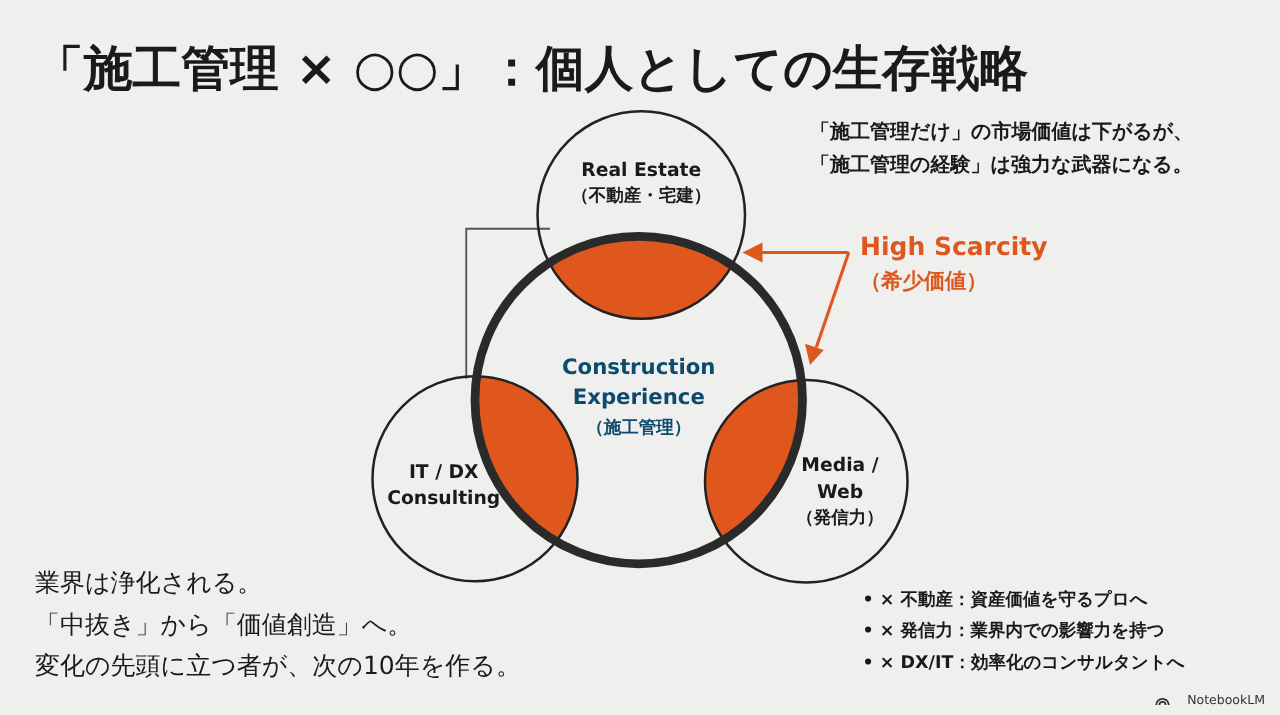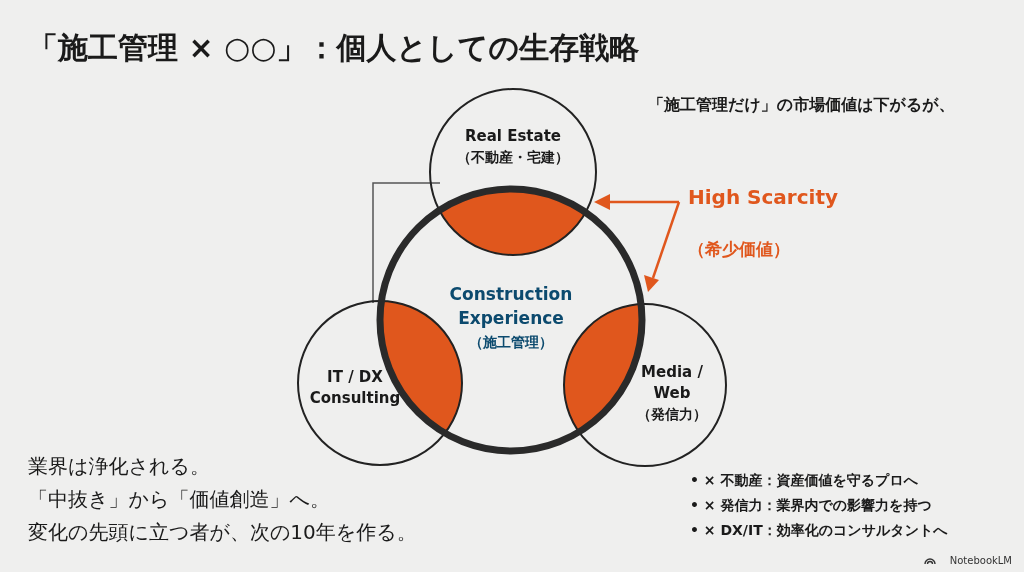--- a/index.html
+++ b/index.html
@@ -1,36 +1,37 @@
 <!DOCTYPE html>
 <html><head>
 <meta charset="utf-8">
 <style>
   html, body { margin:0; padding:0; }
   body { width:1024px; height:572px; overflow:hidden; background:#efefee; font-family:"DejaVu Sans","Liberation Sans",sans-serif; position:relative; color:#1a1a1a; }
-  .title { position:absolute; left:28px; top:28px; font-size:30px; font-weight:bold; letter-spacing:0px; }
+  .title { position:absolute; left:28px; top:28px; font-size:39px; font-weight:bold; letter-spacing:0px; }
   .quote { position:absolute; left:648px; top:91px; font-size:16px; font-weight:bold; line-height:27px; }
   .scarcity { position:absolute; left:688px; top:181px; color:#e0571d; font-weight:bold; }
   .scarcity .en { font-size:20px; line-height:32px; }
-  .scarcity .jp { font-size:17px; line-height:24px;margin-top:24px; }
+  .scarcity .jp { font-size:17px; line-height:24px; }
   svg.venn { position:absolute; left:0; top:0; }
   .lbl { position:absolute; text-align:center; font-weight:bold; font-size:15px; line-height:21px; }
   .center-lbl { color:#0c4a6e; font-size:17px; line-height:24px; }
   .center-lbl .jp { font-size:14px; }
   .bottom { position:absolute; left:28px; top:450px; font-size:20px; font-weight:normal; line-height:33px; }
   .bullets { position:absolute; left:690px; top:468px; font-size:14px; font-weight:bold; line-height:25px; }
   .brand { position:absolute; right:12px; bottom:6px; font-size:10px; color:#333; display:flex; align-items:center; gap:14px;justify-content:center; }
 </style>
 </head>
 <body>
 
 <div class="title">「施工管理 × ○○」：個人としての生存戦略</div>
 
 <div class="quote">
   <div>「施工管理だけ」の市場価値は下がるが、</div>
+  <div>「施工管理の経験」は強力な武器になる。</div>
 </div>
 
 <svg class="venn" width="1024" height="572" viewBox="0 0 1024 572">
   <defs>
     <clipPath id="mainClip">
         <circle cx="511" cy="320" r="131"></circle>
       </clipPath>
   </defs>
 
   <polyline points="440,183 373,183 373,303" fill="none" stroke="#555" stroke-width="1.5"></polyline>

